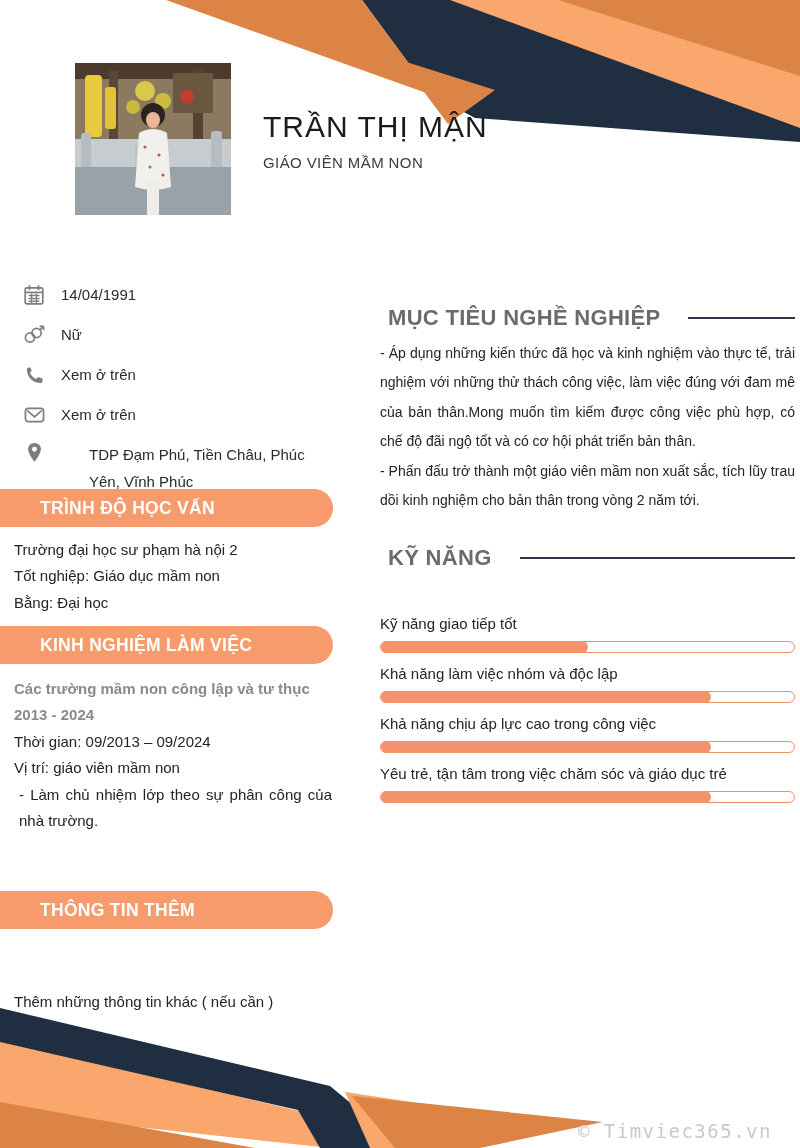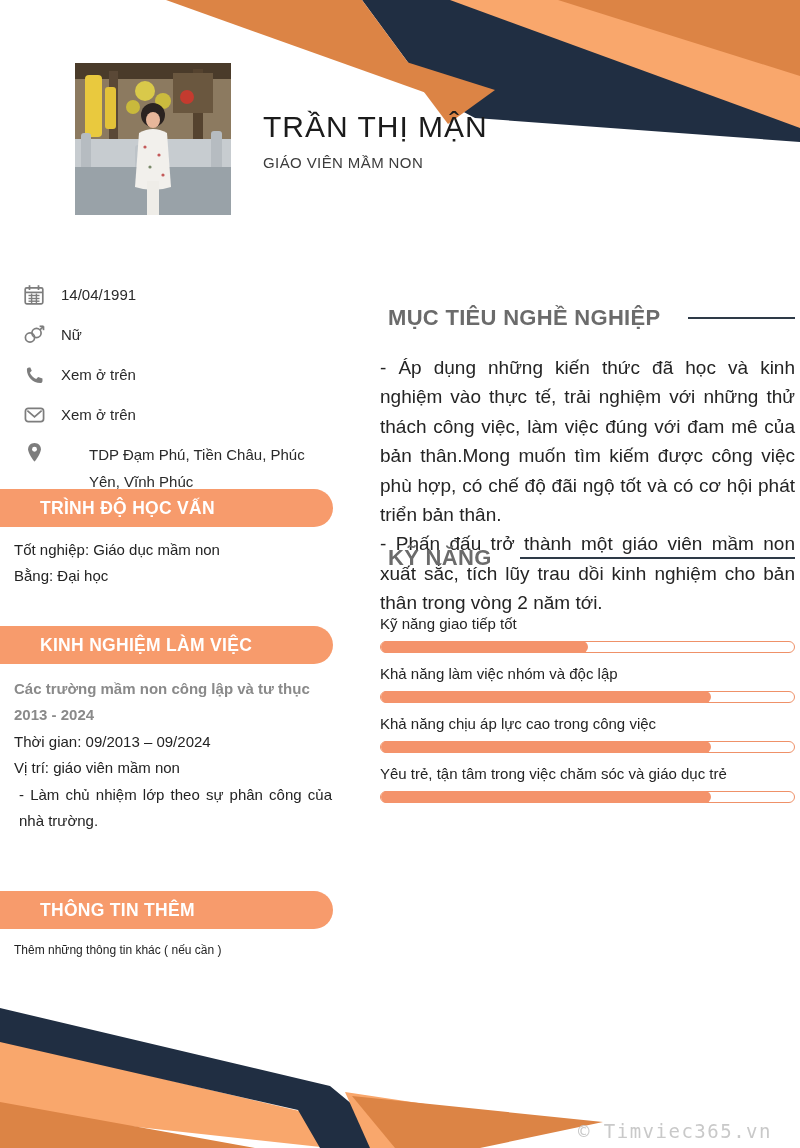--- a/index.html
+++ b/index.html
@@ -32,28 +32,28 @@
     position:absolute; left:0; width:333px; height:38px; background:#F79B6C;
     border-radius:0 19px 19px 0; color:#ffffff; font-weight:bold; font-size:17.5px;
     display:flex; align-items:center; padding-left:40px; box-sizing:border-box; letter-spacing:.3px;
   }
   .bar-edu { top:489px; } .bar-exp { top:626px; } .bar-info { top:891px; }
 
   .edu-lines { position:absolute; left:14px; top:537px; width:320px; font-size:15px; line-height:26.3px; }
   .exp-block { position:absolute; left:14px; top:676px; width:318px; font-size:15px; line-height:26.4px; }
   .exp-block .muted { color:#8a8a8a; font-weight:bold; }
   .exp-block .bullet { text-align:justify; padding-left:5px; }
-  .info-text { position:absolute; left:14px; top:943px; width:330px; font-size:12px; }
+  .info-text { position:absolute; left:14px; top:993px; width:330px; font-size:15px; }
 
   .rcol-head { display:flex; align-items:center; }
   .rcol-head h2 { margin:8px; font-size:22px; font-weight:bold; color:#6b6b6b; letter-spacing:.3px; white-space:nowrap; }
   .rcol-head .rule { flex:1; height:2px; background:#2E3A47; margin-left:20px; }
 
   .objective { position:absolute; left:380px; top:297px; width:415px; }
-  .objective .para { margin-top:14px; font-size:19px; line-height:29.4px; text-align:justify; color:#242424; }
+  .objective .para { font-size:14px; line-height:29.4px; text-align:justify; color:#242424; }
 
   .skills { position:absolute; left:380px; top:537px; width:415px; }
   .skill-list { margin-top:36px; }
   .skill-item { margin-bottom:12px; }
   .skill-item .lbl { font-size:15px; color:#242424; margin-bottom:9px; }
   .skill-track {
     position:relative; height:10px; border:1px solid #EF9168; border-radius:7px; background:#fff;
   }
   .skill-fill {
     position:absolute; left:0; top:-1px; height:12px; border-radius:7px; background:#F4936B;
@@ -171,20 +171,21 @@
           <path d="M9 1 C5 1 2.2 4 2.2 7.6 C2.2 12.4 9 20.8 9 20.8 S15.8 12.4 15.8 7.6 C15.8 4 13 1 9 1 z" fill="#7D7D7D"></path>
           <circle cx="9" cy="7.6" r="2.6" fill="#ffffff"></circle>
         </svg>
       </span>
       <span class="val">TDP Đạm Phú, Tiền Châu, Phúc Yên, Vĩnh Phúc</span>
     </div>
   </div>
 
   <div class="sec-bar bar-edu">TRÌNH ĐỘ HỌC VẤN</div>
   <div class="edu-lines">
+    <div>Trường đại học sư phạm hà nội 2</div>
     <div>Tốt nghiệp: Giáo dục mầm non</div>
     <div>Bằng: Đại học</div>
   </div>
 
   <div class="sec-bar bar-exp">KINH NGHIỆM LÀM VIỆC</div>
   <div class="exp-block">
     <div class="muted">Các trường mầm non công lập và tư thục</div>
     <div class="muted">2013 - 2024</div>
     <div>Thời gian: 09/2013 – 09/2024</div>
     <div>Vị trí: giáo viên mầm non</div>

